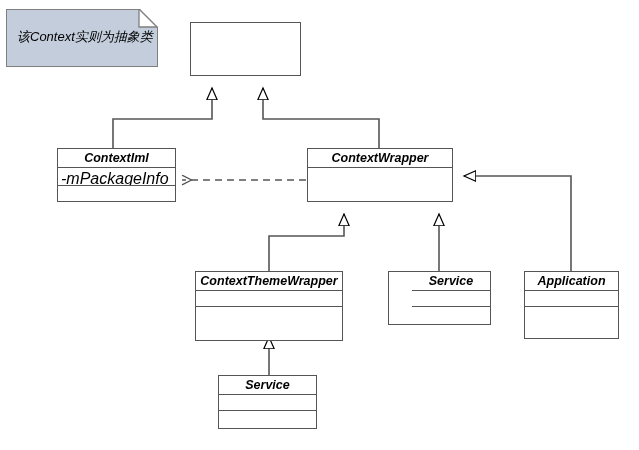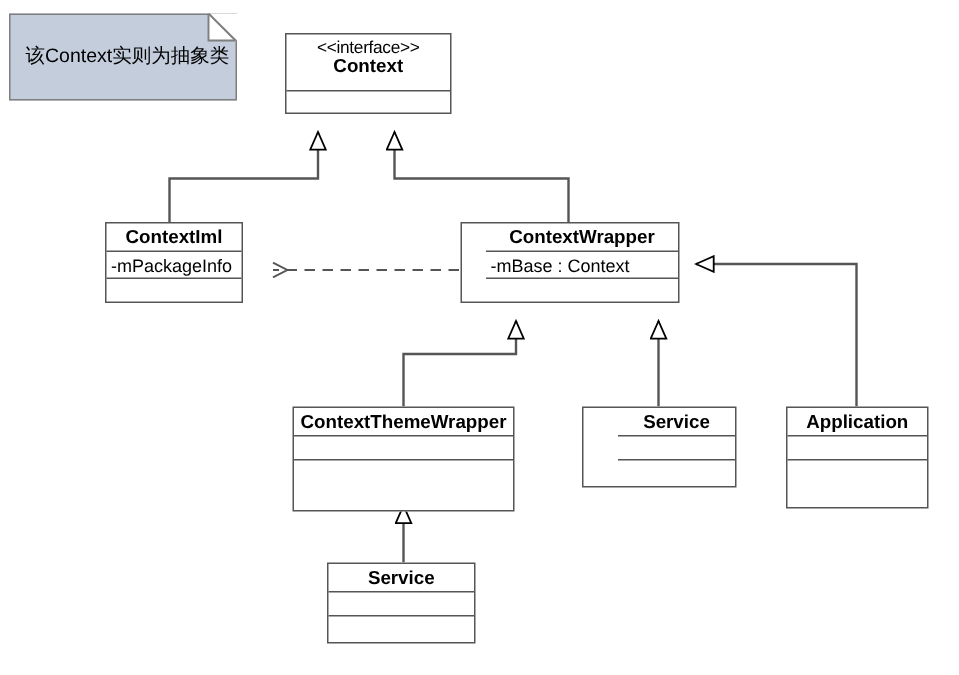--- a/index.html
+++ b/index.html
@@ -9,20 +9,21 @@
   }
   body {
     font-family: "Liberation Sans", "DejaVu Sans", sans-serif;
   }
   #canvas {
     position: relative;
     width: 639px;
     height: 450px;
     background: #ffffff;
     overflow: hidden;
+    font-style: italic;
   }
   #edges {
     position: absolute;
     left: 0;
     top: 0;
     width: 639px;
     height: 450px;
     pointer-events: none;
   }
 
@@ -50,21 +51,21 @@
     letter-spacing: -0.2px;
   }
   .uml-class .hdr .cname {
     display: block;
     font-size: 12.5px;
     font-weight: bold;
   }
   .uml-class .compartment {
     box-sizing: border-box;
     width: 100%;
-    font-size: 12px;
+    font-size: 16px;
     color: #000000;
     padding: 2px 3px;
     white-space: nowrap;
     overflow: hidden;
   }
   .uml-class .compartment.divided {
     border-bottom: 1.6px solid #555555;
   }
 
   
@@ -143,40 +144,35 @@
     <div class="note-text">该Context实则为抽象类</div>
     <div class="fold"></div>
     <svg class="fold-line" viewBox="0 0 25 25">
       <path d="M 6 0 L 24 18 L 6 18 Z" fill="#ffffff" stroke="none"></path>
       <path d="M 6 0 L 24 18" stroke="#7f7f7f" stroke-width="1.3" fill="none"></path>
       <path d="M 6 0 L 6 18 L 24 18" stroke="#7f7f7f" stroke-width="1.3" fill="none"></path>
     </svg>
   </div>
 
   <div class="uml-class" style="left:190px; top:22px; width:111px; height:54px;">
-    <div class="hdr" style="height:38px;">
-      <span class="stereo">&lt;&lt;interface&gt;&gt;</span>
-      <span class="cname">Context</span>
-    </div>
     <div class="compartment" style="height:14px;"></div>
   </div>
 
-  <div class="uml-class" style="left:70px; top:148px; width:92px; height:54px;">
+  <div class="uml-class" style="left:57px; top:148px; width:119px; height:54px;">
     <div class="hdr" style="height:19px;">
       <span class="cname">ContextIml</span>
     </div>
     <div class="compartment divided" style="height:18px;">-mPackageInfo</div>
     <div class="compartment" style="height:15px;"></div>
   </div>
 
-  <div class="uml-class" style="left:307px; top:148px; width:146px; height:54px;padding-left:16px;">
+  <div class="uml-class" style="left:307px; top:148px; width:146px; height:54px;">
     <div class="hdr" style="height:19px;">
       <span class="cname">ContextWrapper</span>
     </div>
-    <div class="compartment divided" style="height:18px;">-mBase : Context</div>
     <div class="compartment" style="height:15px;"></div>
   </div>
 
   <div class="uml-class" style="left:195px; top:271px; width:148px; height:70px;">
     <div class="hdr" style="height:19px;">
       <span class="cname">ContextThemeWrapper</span>
     </div>
     <div class="compartment divided" style="height:16px;"></div>
     <div class="compartment" style="height:17px;"></div>
   </div>

